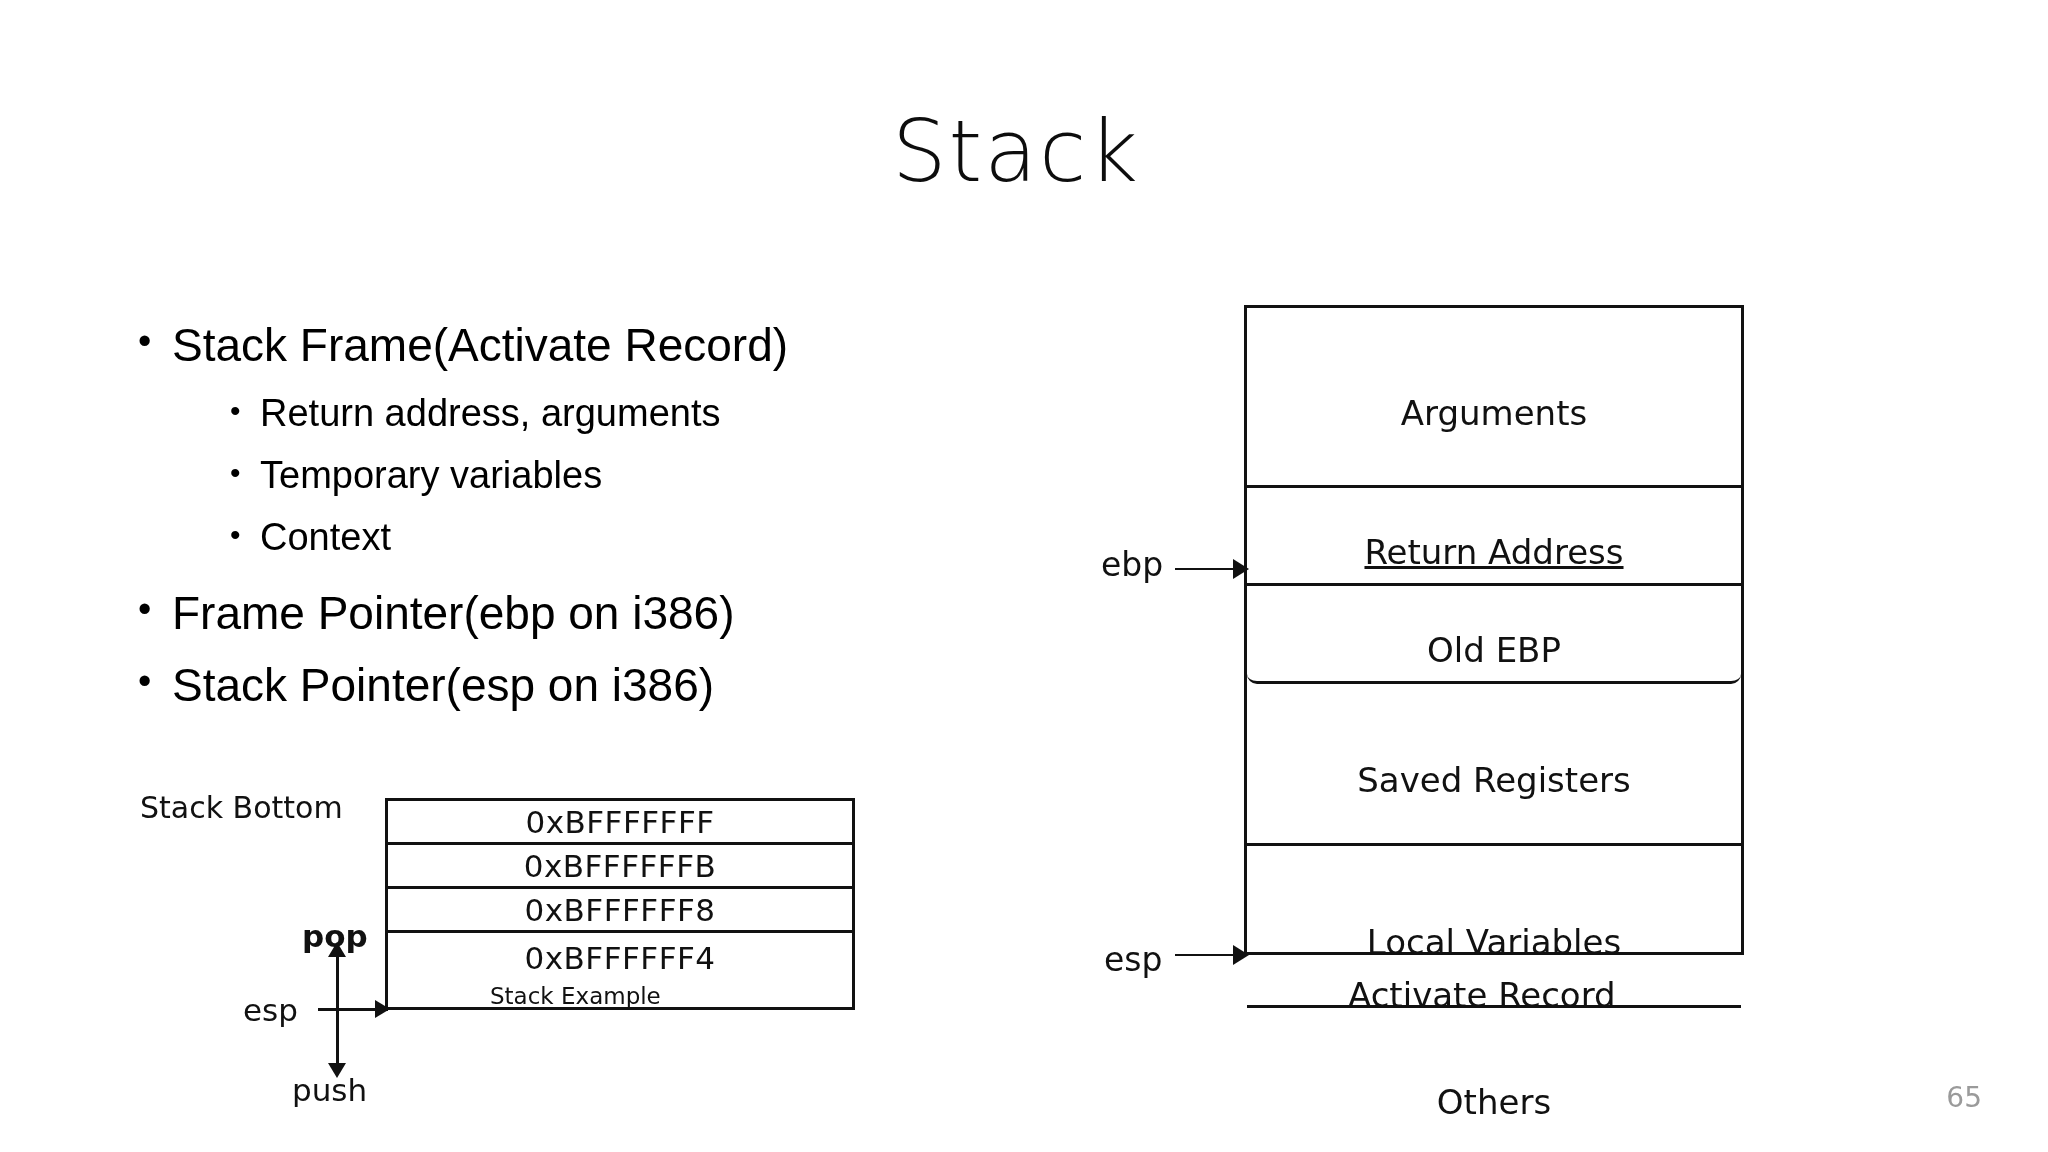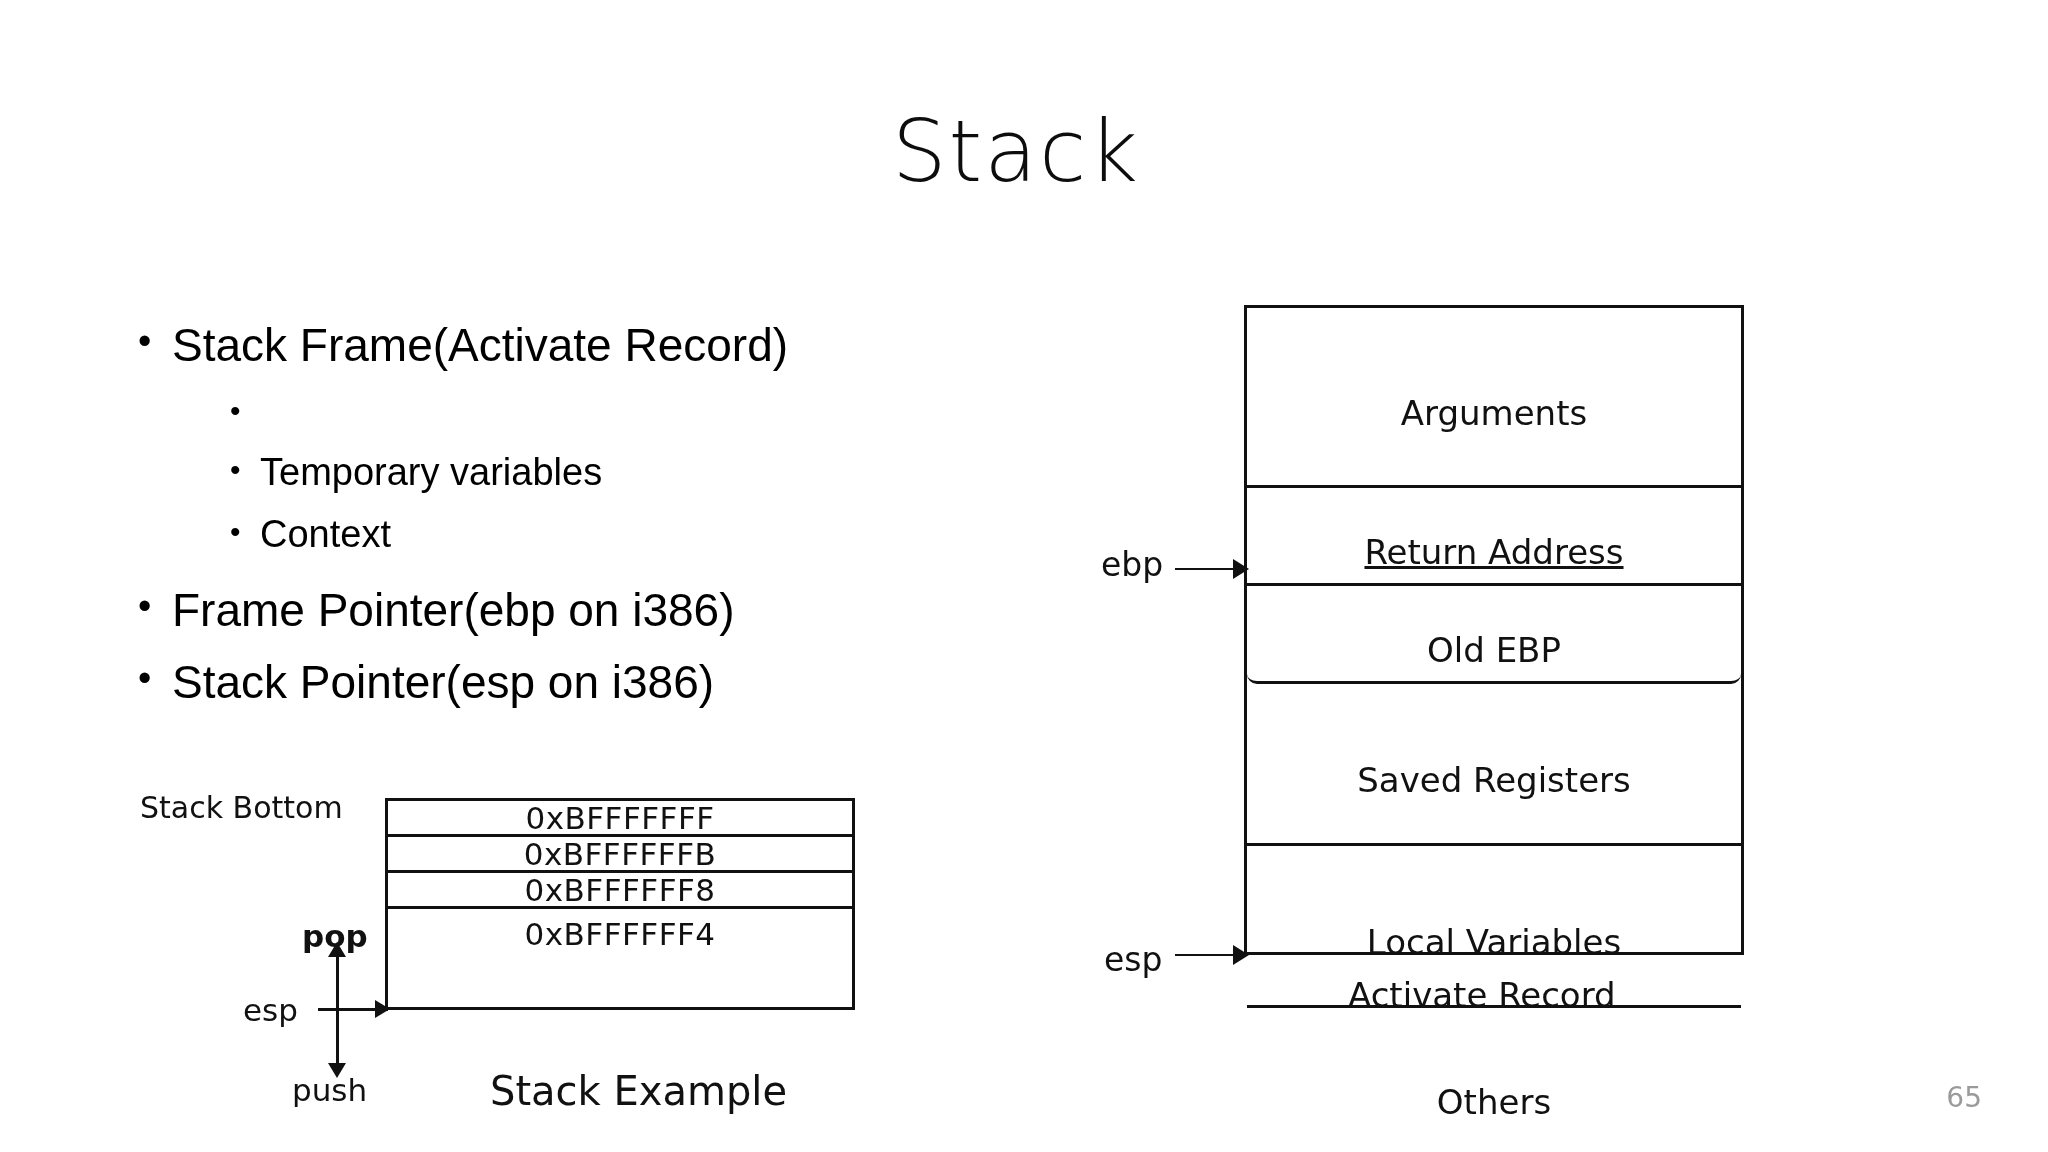--- a/index.html
+++ b/index.html
@@ -74,25 +74,25 @@
     font-family:"DejaVu Sans", sans-serif;
     color:#111;
     white-space:nowrap;
   }
 
   
   #left-diagram{}
   #left-box{
     left:385px;top:798px;width:470px;height:212px;
   }
-  #left-box .row{height:36px;font-size:31px;letter-spacing:0.5px;}
+  #left-box .row{height:44px;font-size:31px;letter-spacing:0.5px;}
   #left-box .row:nth-child(4){height:50px;}
 
   #lbl-stack-bottom{left:140px;top:790px;font-size:30px;}
-  #lbl-stack-example{left:490px;top:1068px;font-size:40px;}
+  #lbl-stack-example{left:490px;top:983px;font-size:23px;}
   #lbl-pop{left:302px;top:918px;font-size:31px;font-weight:bold;}
   #lbl-push{left:292px;top:1072px;font-size:31px;}
   #lbl-esp-left{left:243px;top:992px;font-size:31px;}
 
   
   #vert-arrow{
     position:absolute;left:336px;top:955px;width:3px;height:110px;
     background:#111;
   }
   #vert-arrow .ah-up{
@@ -164,20 +164,21 @@
 
   <div class="bullets">
 
     <div class="b1">
       <span class="dot">•</span>
       <span>Stack Frame(Activate Record)</span>
     </div>
 
     <div class="b2">
       <span class="dot">•</span>
+      <span>Return address, arguments</span>
     </div>
 
     <div class="b2">
       <span class="dot">•</span>
       <span>Temporary variables</span>
     </div>
 
     <div class="b2">
       <span class="dot">•</span>
       <span>Context</span>

